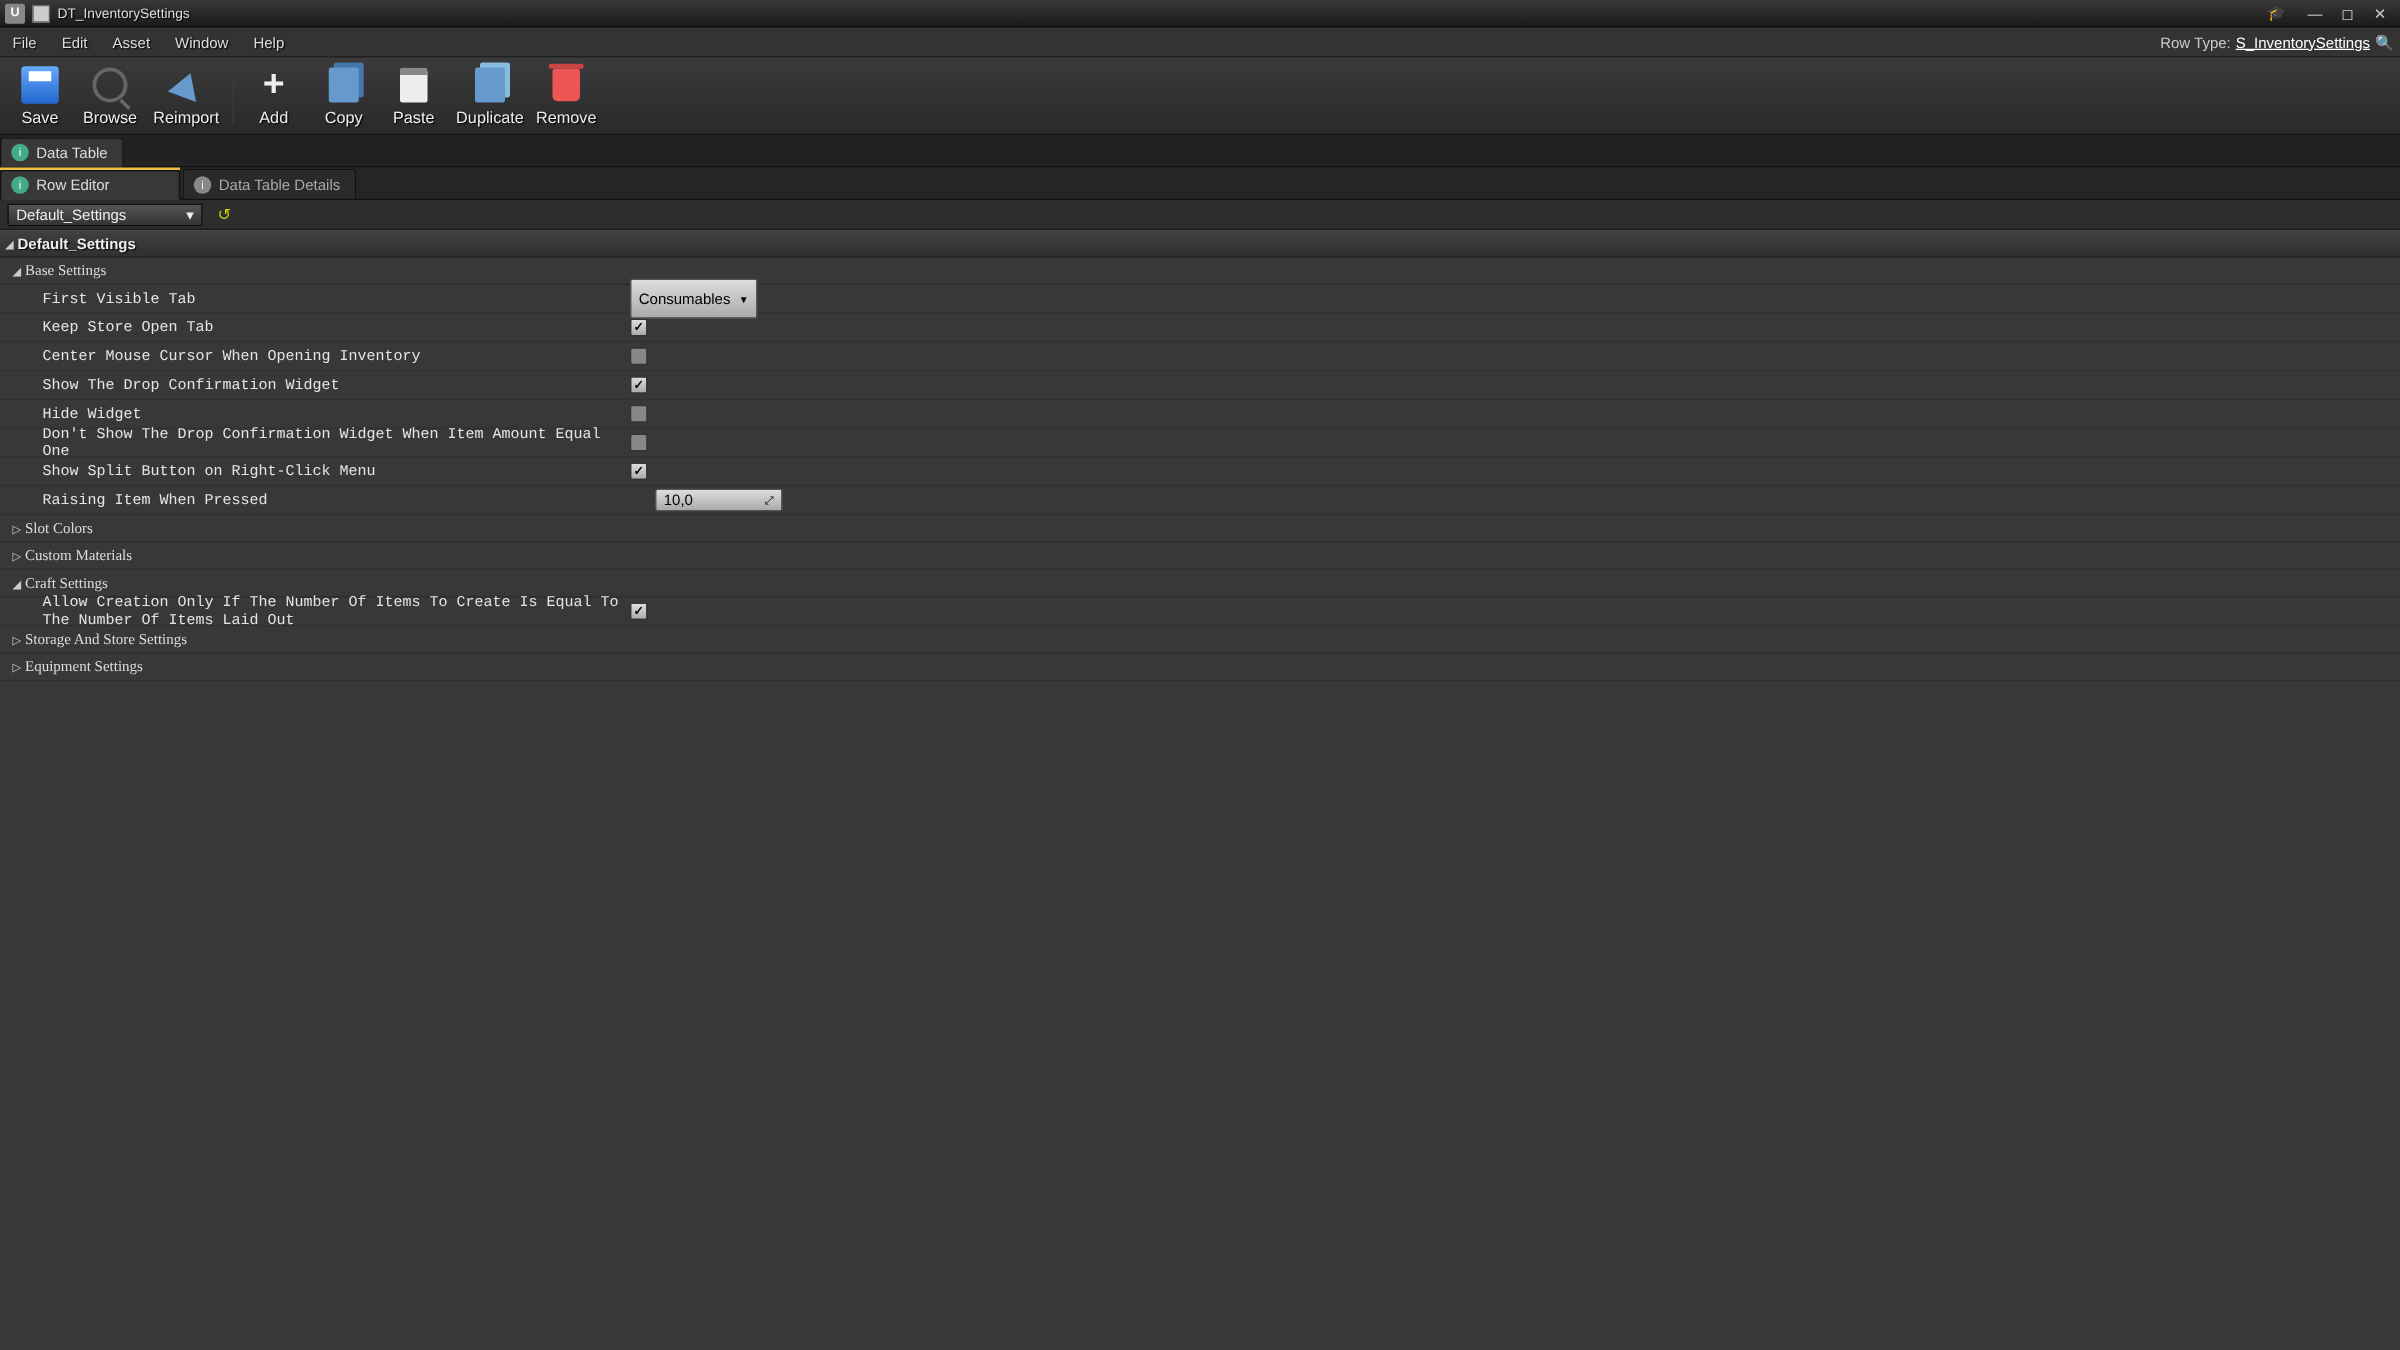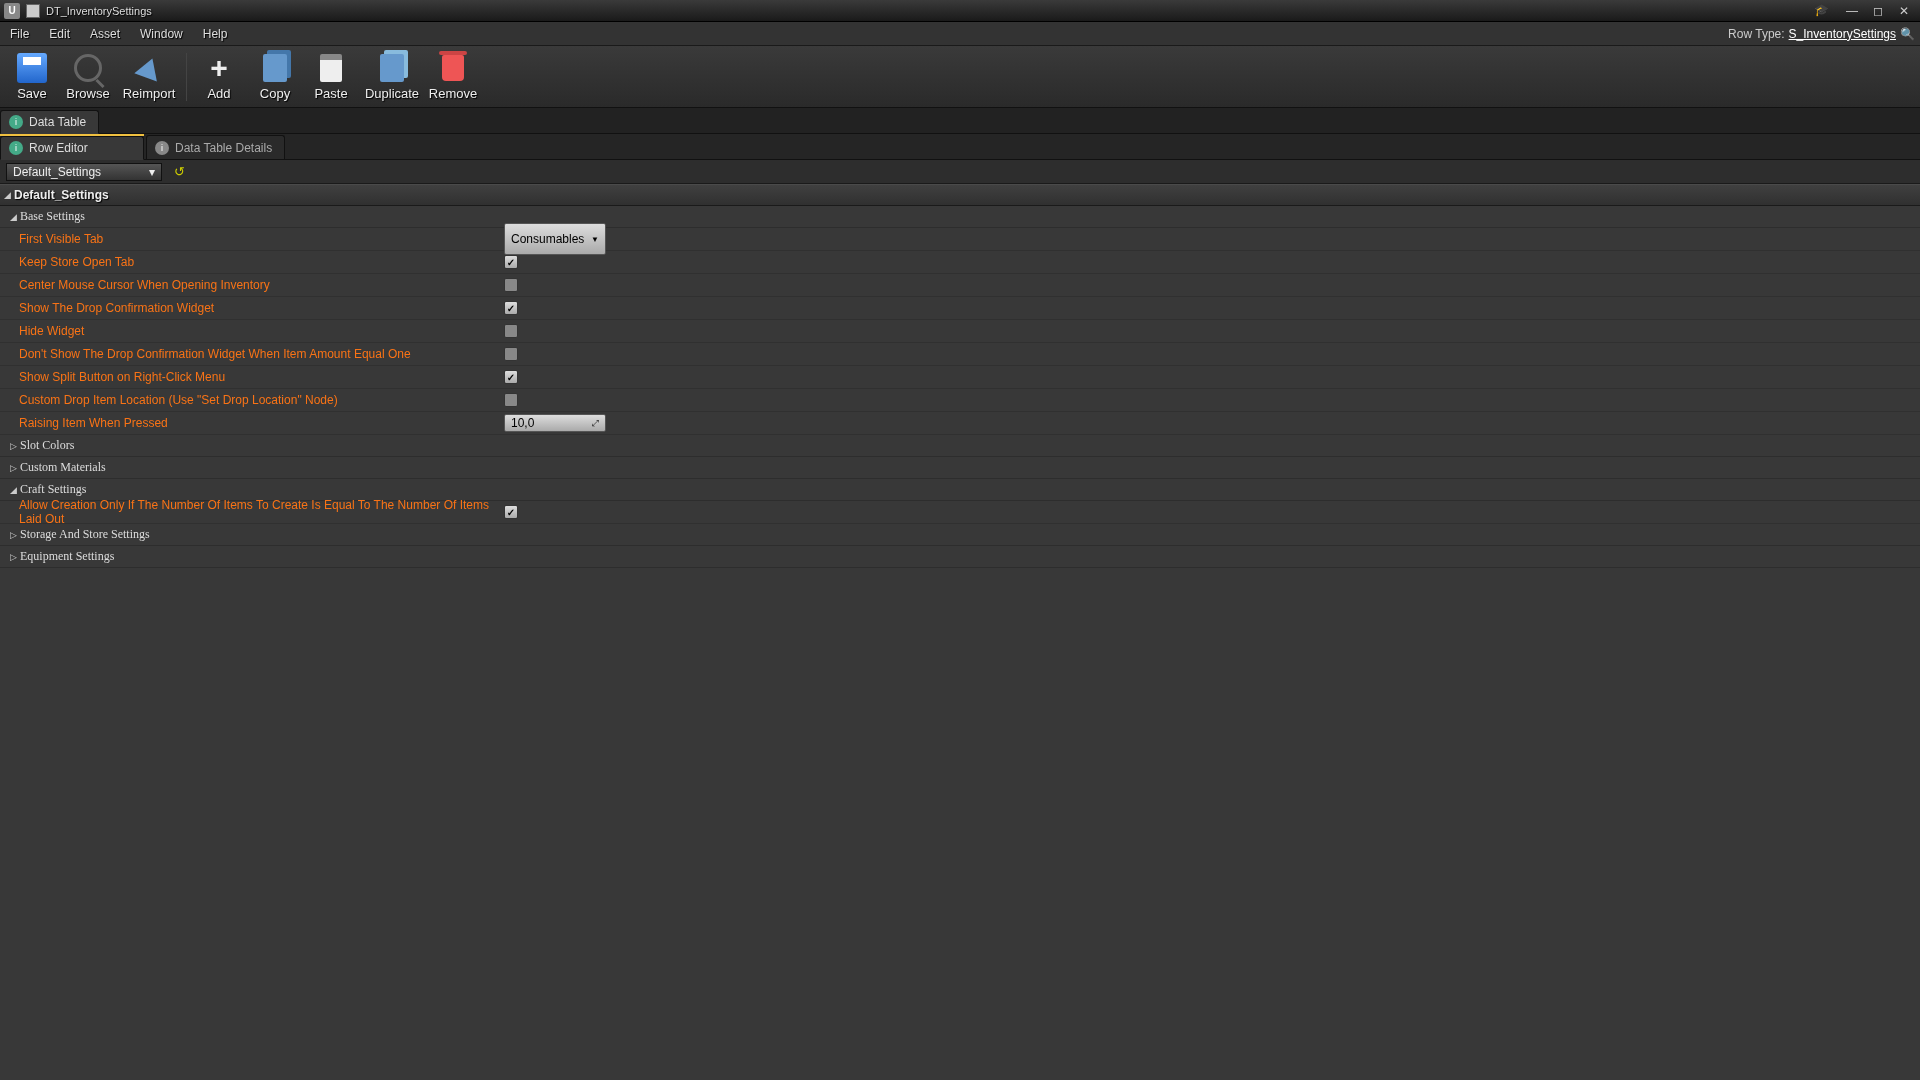--- a/index.html
+++ b/index.html
@@ -49,31 +49,31 @@
 
 .details { flex: 1; overflow-y: auto; background: #383838; }
 .cat-header { height: 22px; background: linear-gradient(to bottom, #404040, #303030); display: flex; align-items: center; padding: 0 4px; border-top: 1px solid #4a4a4a; border-bottom: 1px solid #1a1a1a; cursor: pointer; }
 .cat-header .arrow { width: 10px; font-size: 9px; color: #ccc; }
 .cat-header .cat-title { color: #eee; font-weight: bold; text-shadow: 1px 1px 1px #000; }
 .sub-cat { height: 22px; display: flex; align-items: center; padding: 0 4px 0 10px; cursor: pointer; border-bottom: 1px solid #2d2d2d; }
 .sub-cat .arrow { width: 10px; font-size: 9px; color: #ccc; }
 .sub-cat .cat-title { color: #ddd; font-family: Liberation Serif, serif; }
 
 .prop-row { height: 23px; display: flex; align-items: center; border-bottom: 1px solid #303030; }
-.prop-label { width: 500px; padding-left: 19px; color: #f97316; }
+.prop-label { width: 500px; padding-left: 34px; color: #e5e5e5; font-family: Liberation Mono, monospace; }
 .prop-value { padding-left: 4px; }
 
 .ue-dropdown { width: 102px; height: 32px; background: linear-gradient(to bottom, #ddd, #aaa); border: 1px solid #555; color: #000; display: flex; align-items: center; padding: 0 6px; cursor: pointer; border-radius: 2px; }
 .ue-dropdown .chev { margin-left: auto; font-size: 8px; }
 
 .ue-check { width: 14px; height: 14px; background: #888; border: 1px solid #333; border-radius: 2px; cursor: pointer; display: flex; align-items: center; justify-content: center; }
 .ue-check.checked { background: linear-gradient(to bottom, #ddd, #aaa); }
 .ue-check.checked::after { content: "✓"; color: #000; font-size: 10px; font-weight: bold; }
 
-.ue-number { width: 102px; height: 18px; background: linear-gradient(to bottom, #ddd, #aaa); border: 1px solid #555; color: #000; display: flex; align-items: center; padding: 0 6px; cursor: text; border-radius: 2px; }
+.ue-number { width: 102px; height: 18px; background: linear-gradient(to bottom, #ddd, #aaa); border: 1px solid #555; color: #000; display: flex; align-items: center; padding: 0 6px; cursor: text; border-radius: 2px; margin-left: 20px; }
 .ue-number .expand { margin-left: auto; font-size: 9px; }
 
 .main-area { display: flex; flex-direction: column; height: calc(1080px - 22px - 24px - 62px); }
 
 
 .svg-save { width: 30px; height: 30px; background: linear-gradient(to bottom, #6af, #26c); border-radius: 3px; position: relative; }
 .svg-save::after { content: ""; position: absolute; top: 4px; left: 6px; width: 18px; height: 8px; background: #fff; }
 .svg-browse { width: 28px; height: 28px; border: 3px solid #666; border-radius: 50%; position: relative; }
 .svg-browse::after { content: ""; position: absolute; bottom: -6px; right: -6px; width: 10px; height: 3px; background: #666; transform: rotate(45deg); }
 .svg-reimport { width: 0; height: 0; border-left: 12px solid transparent; border-right: 12px solid transparent; border-bottom: 20px solid #69c; transform: rotate(20deg); }
@@ -250,26 +250,20 @@
   </div>
 
 
   <div class="prop-row">
     <div class="prop-label">Show Split Button on Right-Click Menu</div>
     <div class="prop-value">
           <div class="ue-check checked"></div>
         </div>
   </div>
 
-  <div class="prop-row">
-    <div class="prop-label">Custom Drop Item Location (Use "Set Drop Location" Node)</div>
-    <div class="prop-value">
-          <div class="ue-check"></div>
-        </div>
-  </div>
 
   <div class="prop-row">
     <div class="prop-label">Raising Item When Pressed</div>
     <div class="prop-value">
       <div class="ue-number">
         <span>10,0</span>
         <span class="expand">⤢</span>
       </div>
     </div>
   </div>

